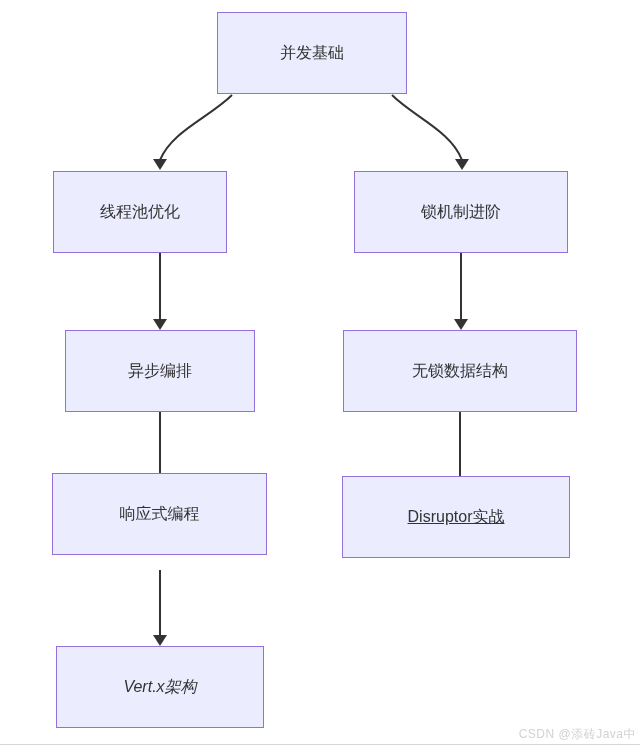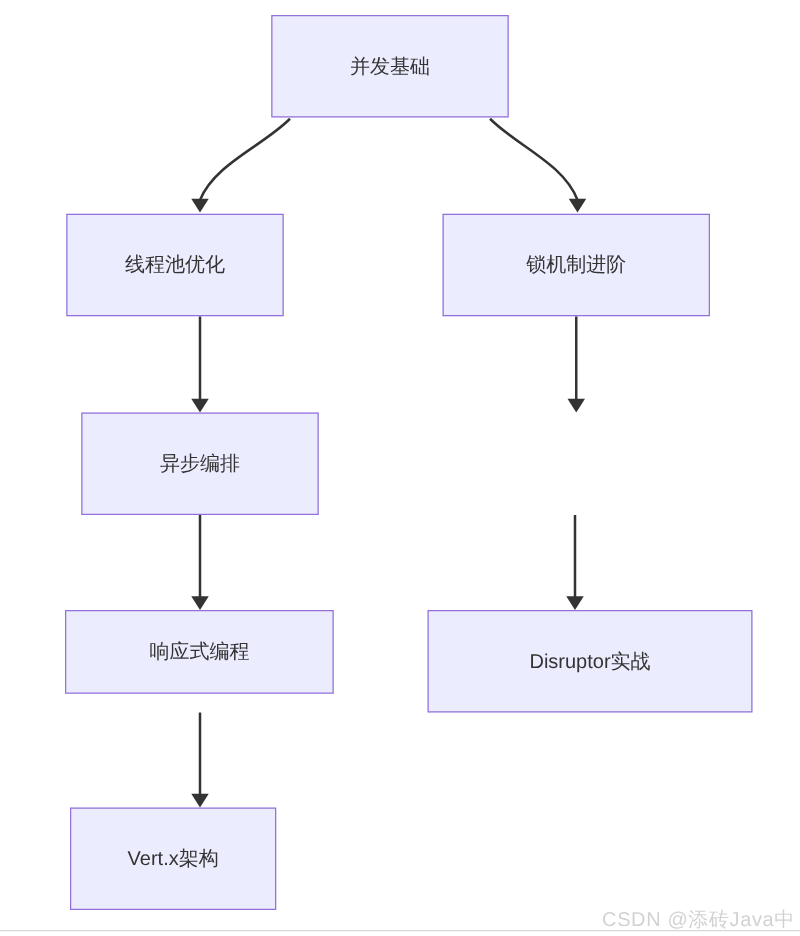--- a/index.html
+++ b/index.html
@@ -42,28 +42,28 @@
     align-items: center;
     justify-content: center;
     text-align: center;
     white-space: nowrap;
   }
   .n0 { left: 217px; top: 12px;  width: 190px; height: 82px; }
   .n1 { left: 53px;  top: 171px; width: 174px; height: 82px; }
   .n2 { left: 354px; top: 171px; width: 214px; height: 82px; }
   .n3 { left: 65px;  top: 330px; width: 190px; height: 82px; text-align: center; }
   .n4 { left: 343px; top: 330px; width: 234px; height: 82px; }
-  .n5 { left: 52px;  top: 488px; width: 215px; height: 67px; }
-  .n6 { left: 342px; top: 488px; width: 260px; height: 82px; }
-  .n7 { left: 56px;  top: 646px; width: 165px; height: 82px; }
+  .n5 { left: 52px;  top: 473px; width: 215px; height: 82px; }
+  .n6 { left: 342px; top: 476px; width: 228px; height: 82px; text-decoration: underline; }
+  .n7 { left: 56px;  top: 646px; width: 208px; height: 82px; font-style: italic; }
   .watermark {
     position: absolute;
     right: 4px;
     top: 726px;
-    font-size: 16px;
+    font-size: 12px;
     color: #d2d2d2;
     letter-spacing: 0.5px;
   }
   .bottom-rule {
     position: absolute;
     left: 0;
     top: 744px;
     width: 640px;
     height: 1px;
     background: #d6d6d6;
@@ -117,20 +117,23 @@
   </div>
   <div class="node n1">
     <span>线程池优化</span>
   </div>
   <div class="node n2">
     <span>锁机制进阶</span>
   </div>
   <div class="node n3">
     <span>异步编排</span>
   </div>
+  <div class="node n4">
+    <span>无锁数据结构</span>
+  </div>
   <div class="node n5">
     <span>响应式编程</span>
   </div>
   <div class="node n6">
     <span>Disruptor实战</span>
   </div>
   <div class="node n7">
     <span>Vert.x架构</span>
   </div>
 

